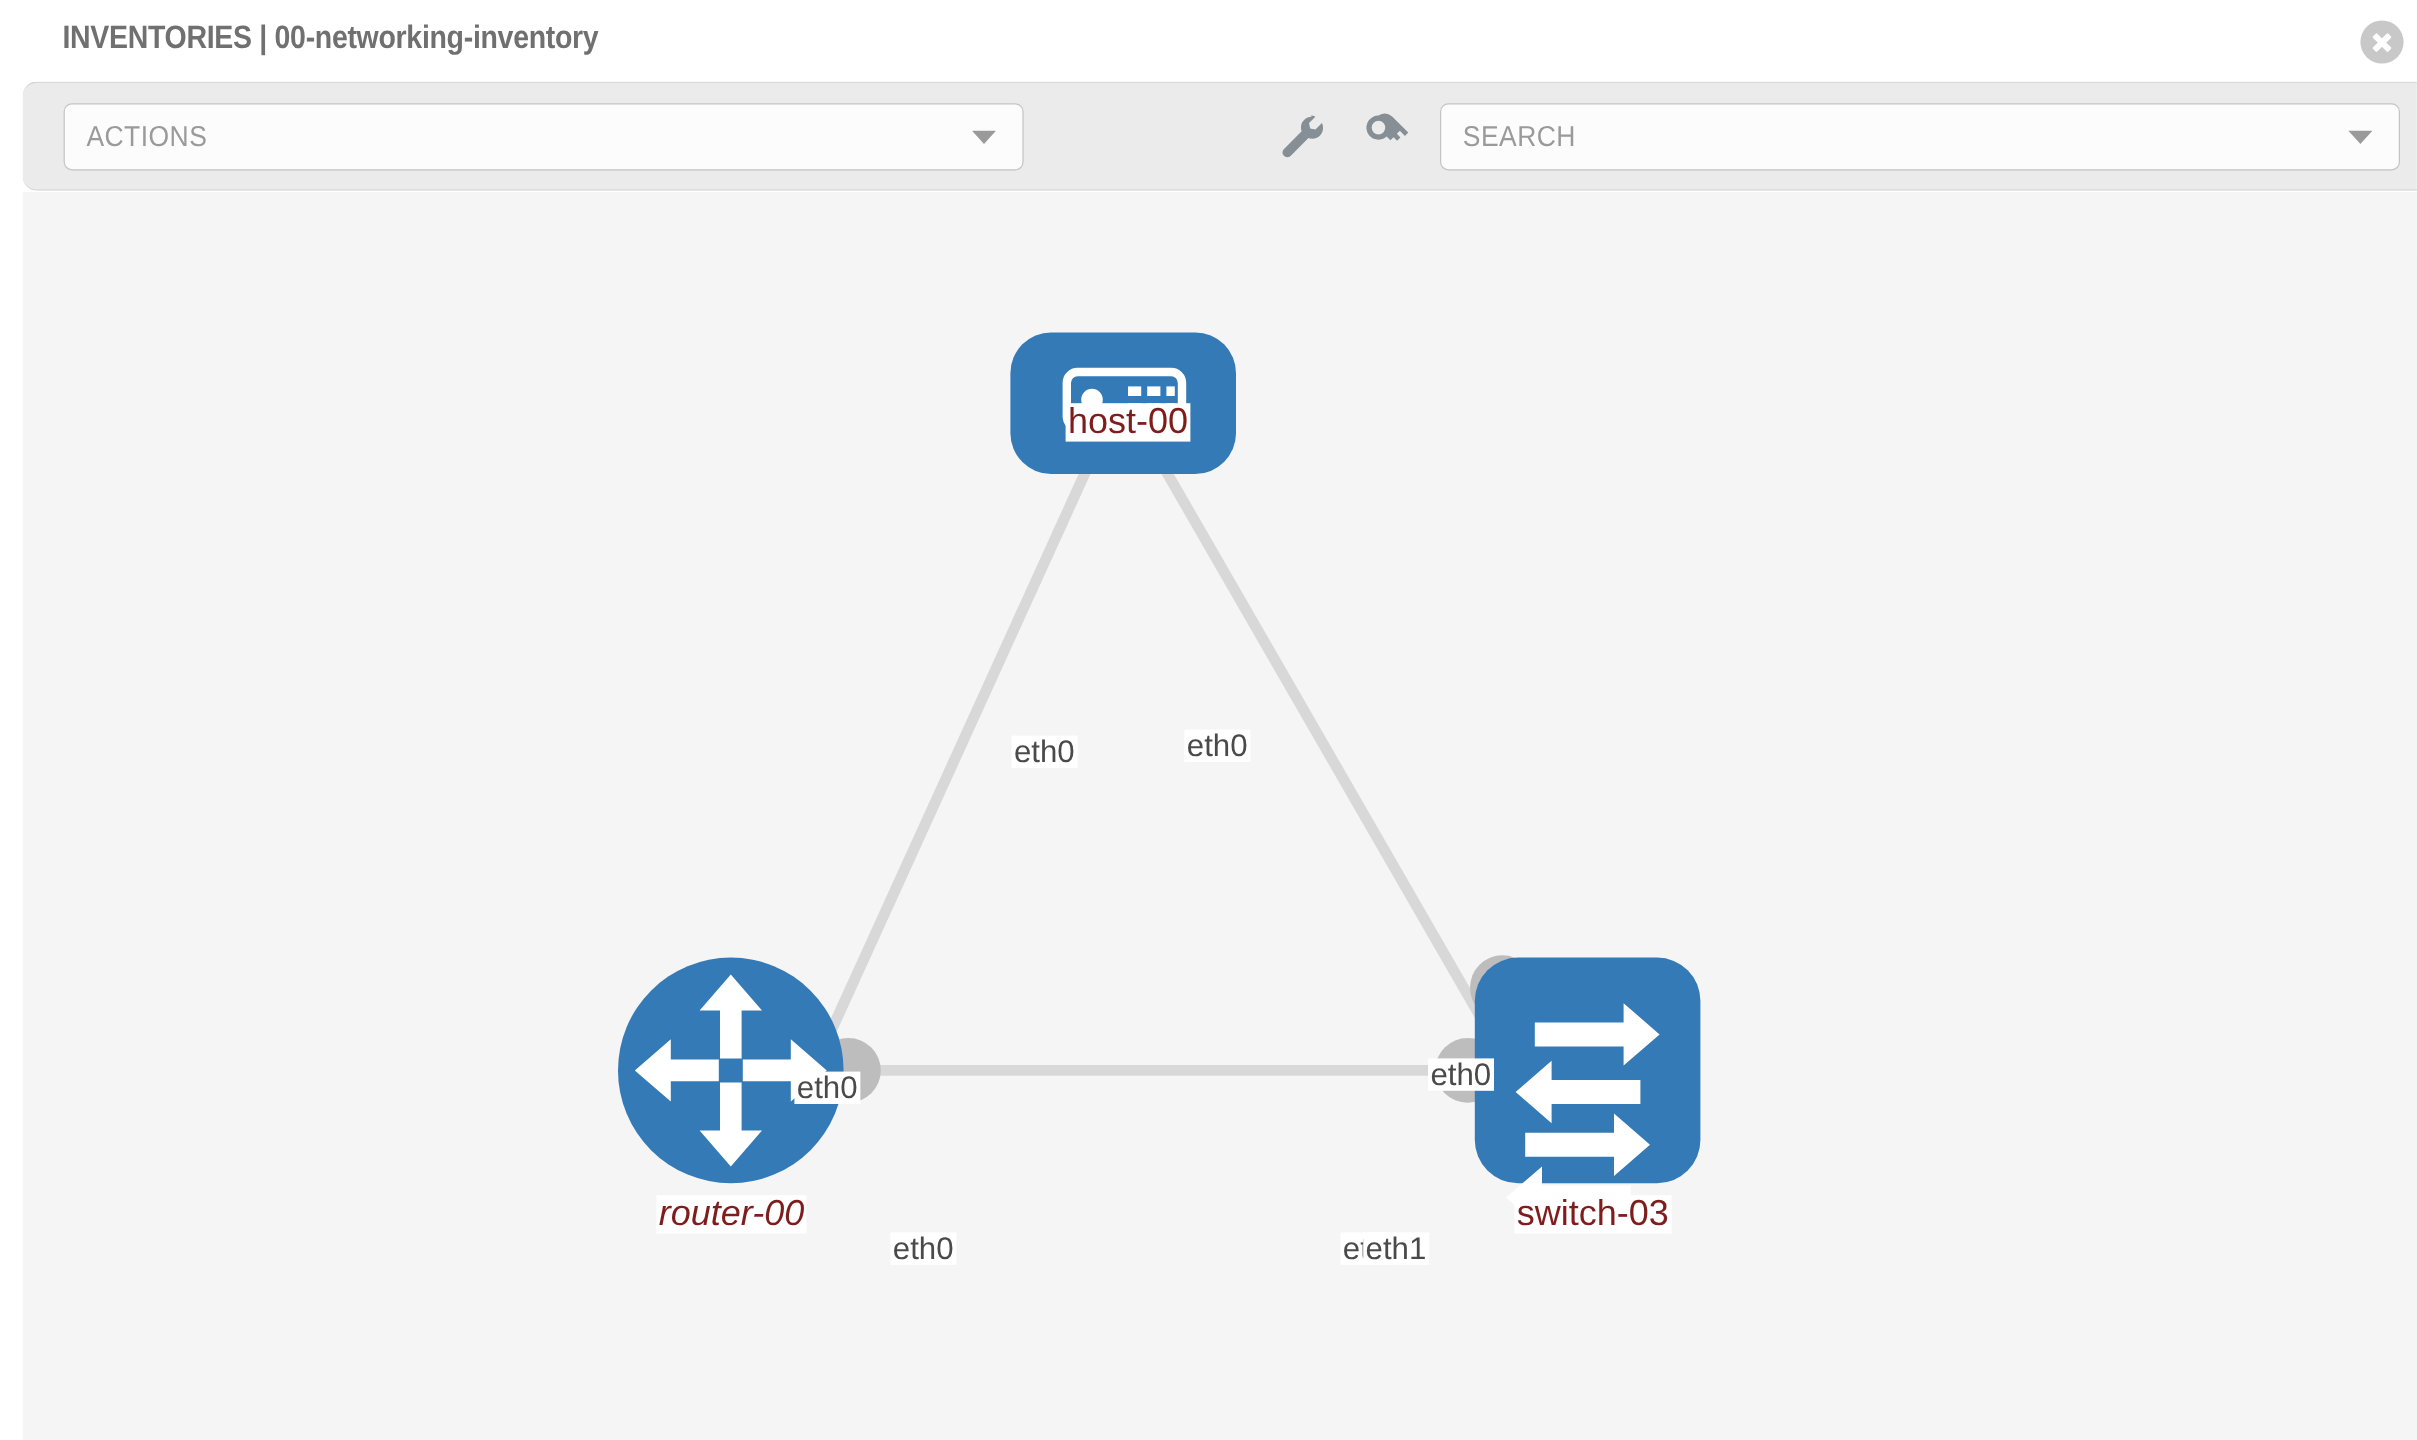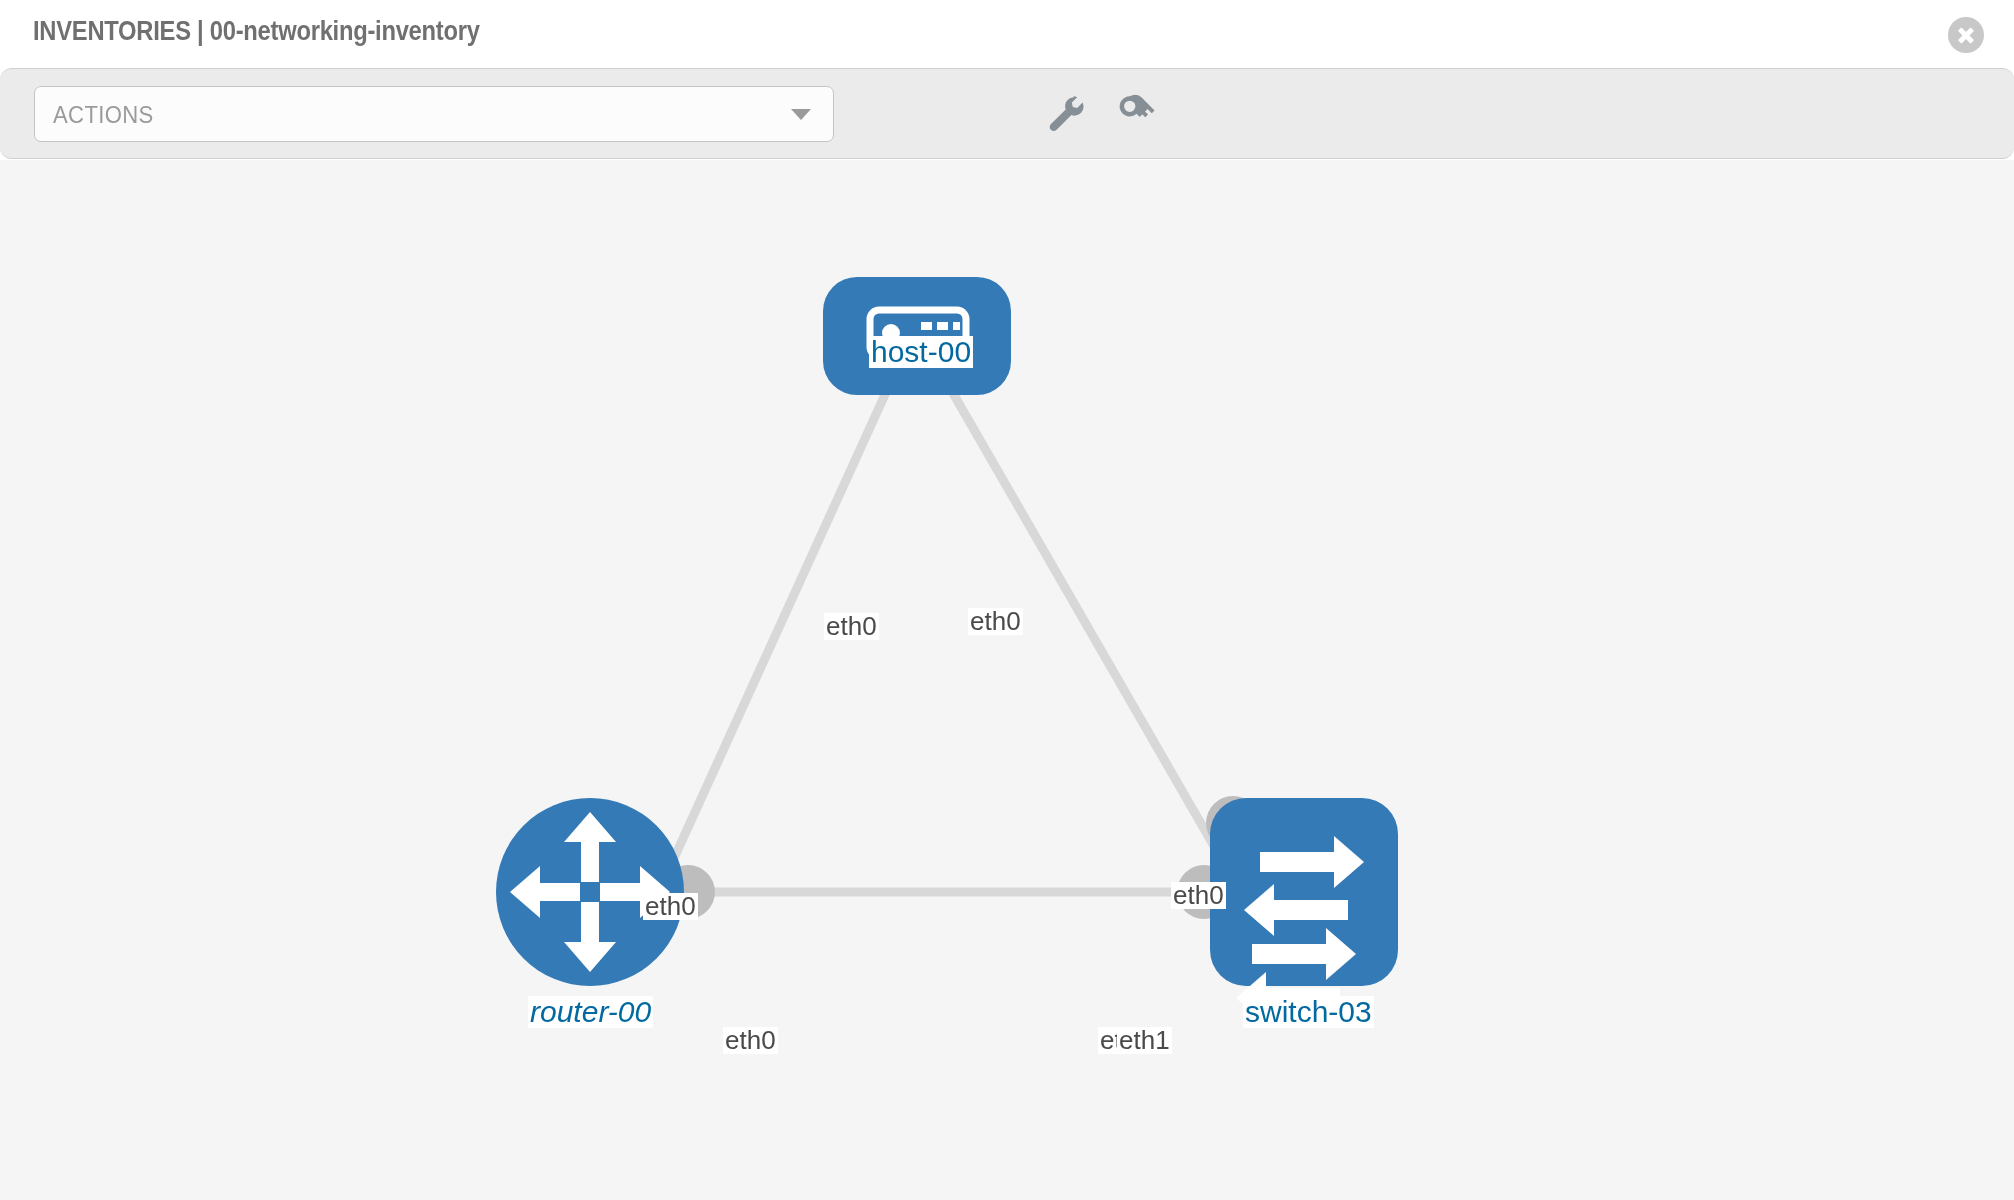--- a/index.html
+++ b/index.html
@@ -10,20 +10,21 @@
     overflow: hidden;
     background: #ffffff;
     font-family: "Liberation Sans", sans-serif;
   }
 
   #app {
     position: relative;
     width: 1666px;
     height: 1200px;
     background: #ffffff;
+    margin-left: 19px;
   }
 
   
   .header {
     position: absolute;
     left: 0; top: 0;
     width: 2014px;
     height: 68px;
     background: #ffffff;
   }
@@ -156,21 +157,21 @@
     position: absolute;
     left: 0; top: 0;
     width: 2014px;
     height: 1040px;
   }
 
   
   .node-label {
     position: absolute;
     font-size: 30px;
-    color: #0369a1;
+    color: #7f1d1d;
     background: #ffffff;
     white-space: nowrap;
     padding: 0 2px;
     line-height: 1.05;
   }
   .iface-label {
     position: absolute;
     font-size: 26px;
     color: #4a4a4a;
     background: #ffffff;
@@ -201,20 +202,24 @@
         <path d="M32.5 6.5c-5.2 0-9.4 4.2-9.4 9.4 0 1.2.2 2.3.6 3.3L8.6 34.3a4.2 4.2 0 1 0 5.9 5.9l15.1-15.1c1 .4 2.1.6 3.3.6 5.2 0 9.4-4.2 9.4-9.4 0-1.5-.4-3-1-4.2l-5.6 5.6-4.6-1-1-4.6 5.6-5.6c-1.2-.6-2.6-1-4.2-1z" fill="#868e96"></path>
       </svg>
     </div>
 
     <div class="tool-icon key">
       <svg viewBox="0 0 48 48" xmlns="http://www.w3.org/2000/svg">
         <path d="M18.5 5.5a10.5 10.5 0 1 0 7.1 18.2l3.3 3.3 2.7-2.7 3.1 3.1 2.9-2.9-3.1-3.1 2.6-2.6 4.4 4.4 2.9-2.9-14-14A10.4 10.4 0 0 0 18.5 5.5zm0 4.6a5.9 5.9 0 1 1 0 11.8 5.9 5.9 0 0 1 0-11.8z" fill="#868e96"></path>
       </svg>
     </div>
 
+    <div class="search-box">
+      <span class="search-label">SEARCH</span>
+      <span class="caret"></span>
+    </div>
   </div>
 
   <div class="canvas">
 
     <svg class="graph-svg" viewBox="0 0 2014 1040" xmlns="http://www.w3.org/2000/svg">
 
       <g>
         <line x1="888" y1="228" x2="655" y2="740" stroke="#d8d8d8" stroke-width="9"></line>
         <line x1="950" y1="228" x2="1245" y2="740" stroke="#d8d8d8" stroke-width="9"></line>
         <line x1="672" y1="732" x2="1232" y2="732" stroke="#d8d8d8" stroke-width="9"></line>

